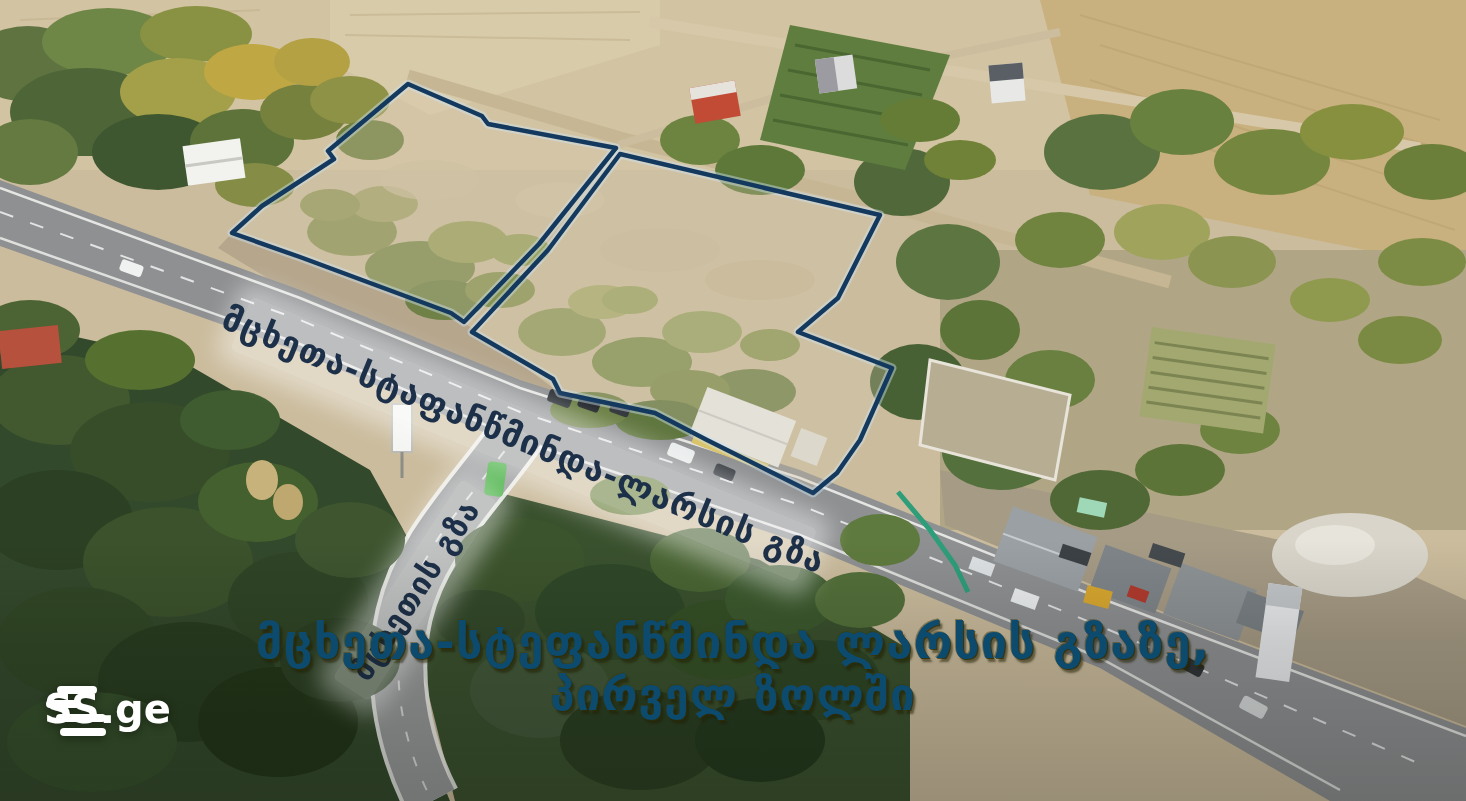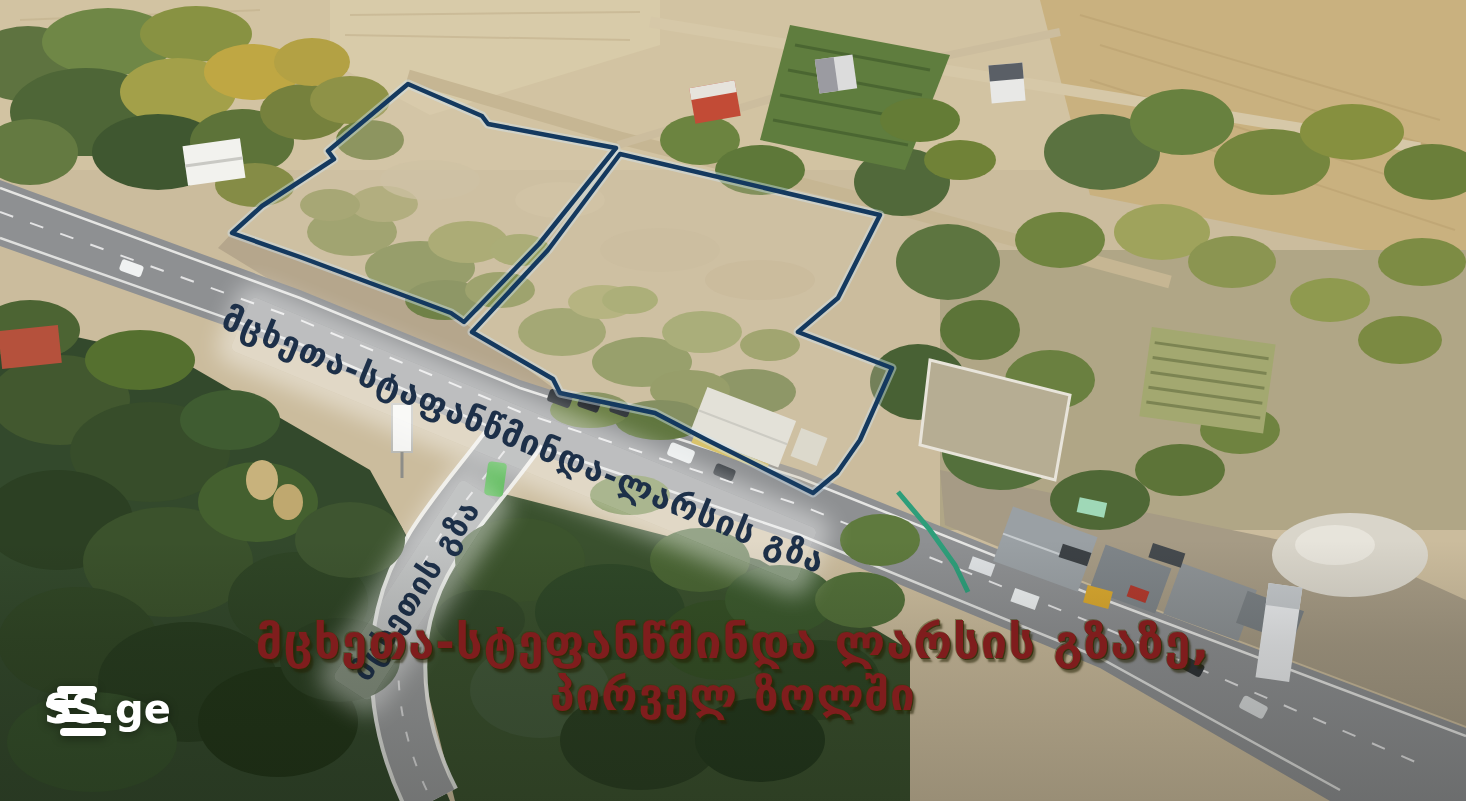--- a/index.html
+++ b/index.html
@@ -20,21 +20,21 @@
     transform:rotate(22.4deg);transform-origin:0 0;
   }
   #side-road-label{
     left:332px;top:678px;width:238px;height:44px;
     font-size:31px;letter-spacing:1px;
     transform:rotate(-57deg);transform-origin:0 0;
   }
   #vignette{left:0;top:540px;width:1466px;height:261px;
     background:linear-gradient(180deg,rgba(0,0,0,0) 0%,rgba(10,10,6,0.14) 40%,rgba(10,10,6,0.26) 100%);
     pointer-events:none;}
-  #caption{left:0;top:614px;width:1466px;text-align:center;color:#7f1d1d;
+  #caption{left:0;top:614px;width:1466px;text-align:center;color:#0c4a6e;
     font-weight:bold;line-height:1.18;
     text-shadow:3px 4px 2px rgba(35,33,4,0.55),1px 1px 0 rgba(60,57,10,0.8),-1px -1px 0 rgba(60,57,10,0.45);}
   #caption .line1{font-size:47px;letter-spacing:1px;}
   #caption .line2{font-size:44px;letter-spacing:1px;text-align:center;}
   #logo{left:44px;top:686px;display:flex;align-items:flex-end;gap:16px;
     filter:drop-shadow(0 2px 5px rgba(0,0,0,0.45));}
   #logo .word{color:#ffffff;font-size:40px;font-weight:bold;letter-spacing:0;}
   .plot-halo{fill:rgba(214,202,176,0.30);stroke:#cfe3f0;stroke-opacity:0.45;
     stroke-width:9;stroke-linejoin:round;}
   .plot-line{fill:none;stroke:#14395f;stroke-width:4.5;stroke-linejoin:round;}

